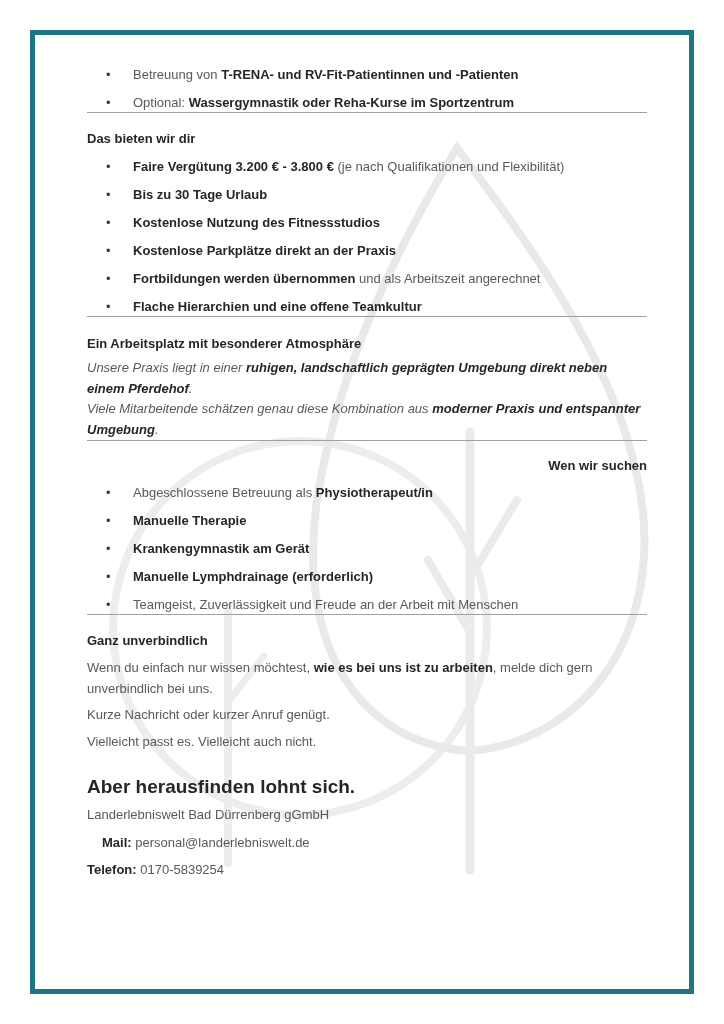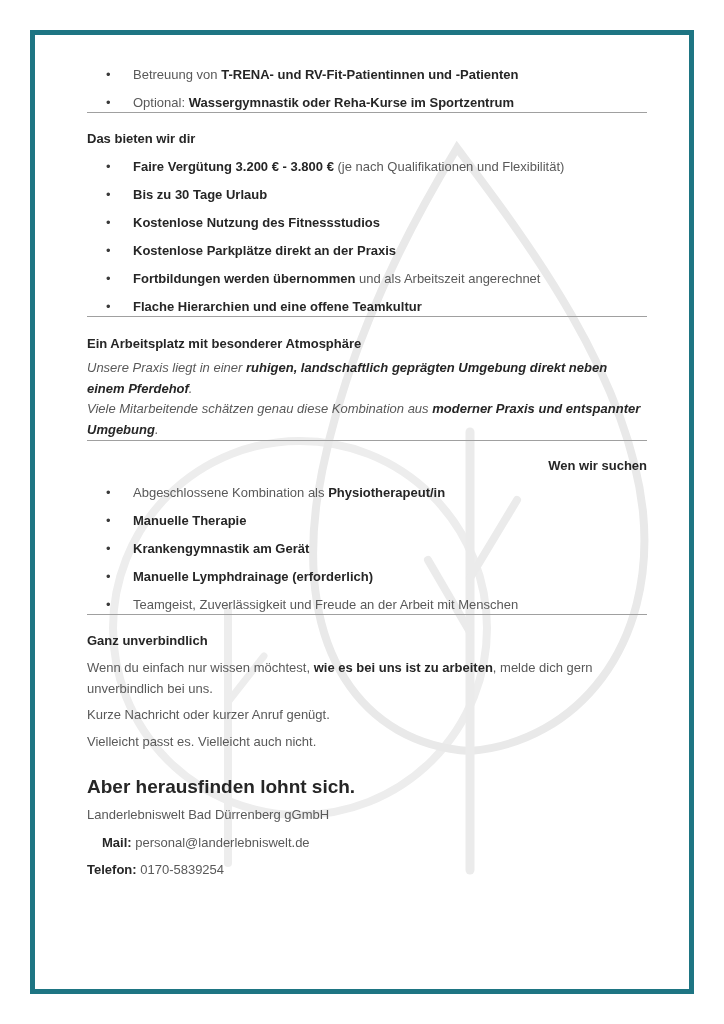--- a/index.html
+++ b/index.html
@@ -117,21 +117,21 @@
 
     <hr class="divider hr-2">
 
     <h2 class="h-atmo">Ein Arbeitsplatz mit besonderer Atmosphäre</h2>
     <p class="p-atmo"><span>Unsere Praxis liegt in einer </span><b>ruhigen, landschaftlich geprägten Umgebung direkt neben einem Pferdehof</b><span>.</span><br><span>Viele Mitarbeitende schätzen genau diese Kombination aus </span><b>moderner Praxis und entspannter Umgebung</b><span>.</span></p>
 
     <hr class="divider hr-3">
 
     <h2 class="h-seek">Wen wir suchen</h2>
     <ul class="ul-seek">
-      <li><span>Abgeschlossene Kombination als </span><b>Physiotherapeut/in</b><span></span></li>
+      <li><span>Abgeschlossene Betreuung als </span><b>Physiotherapeut/in</b><span></span></li>
       <li><span></span><b>Manuelle Therapie</b><span></span></li>
       <li><span></span><b>Krankengymnastik am Gerät</b><span></span></li>
       <li><span></span><b>Manuelle Lymphdrainage (erforderlich)</b><span></span></li>
       <li><span>Teamgeist, Zuverlässigkeit und Freude an der Arbeit mit Menschen</span><b></b><span></span></li>
     </ul>
 
     <hr class="divider hr-4">
 
     <h2 class="h-casual">Ganz unverbindlich</h2>
     <p class="p-casual1"><span>Wenn du einfach nur wissen möchtest, </span><b>wie es bei uns ist zu arbeiten</b><span>, melde dich gern unverbindlich bei uns.</span></p>

